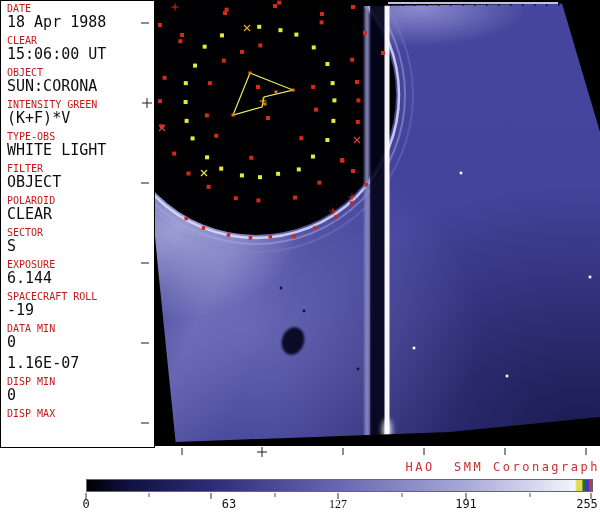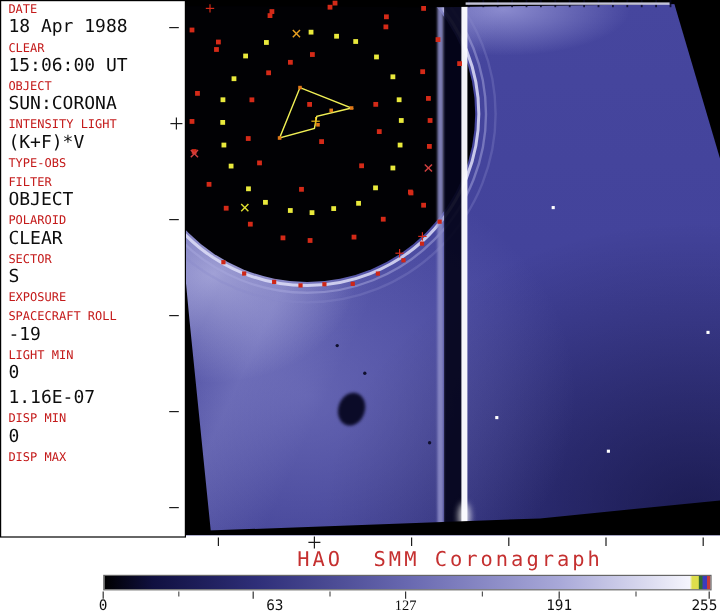--- a/index.html
+++ b/index.html
@@ -24,22 +24,22 @@
       linear-gradient(115deg, rgba(188,188,238,0.30) 6%, rgba(188,188,238,0) 22%, rgba(188,188,238,0.20) 30%, rgba(188,188,238,0) 42%),
       radial-gradient(ellipse 430px 340px at 430px 430px, rgba(2,2,30,0.55), rgba(2,2,30,0) 72%),
       linear-gradient(180deg, #46469e 0%, #42429a 60%, #3a3a90 100%);
   }
   .image-panel svg{position:absolute;left:0;top:0;}
 
   
   #ticks{position:absolute;left:0;top:0;z-index:3;pointer-events:none;}
 
   
-  .title{position:absolute;left:150px;top:458px;width:450px;text-align:center;z-index:2;
-         font-size:17px;line-height:19px;letter-spacing:2.5px;color:#c53030;white-space:pre;}
+  .title{position:absolute;left:150px;top:458px;width:450px;text-align:right;z-index:2;
+         font-size:12px;line-height:19px;letter-spacing:2.5px;color:#c53030;white-space:pre;}
   .colorbar{position:absolute;left:86px;top:479px;width:505px;height:11px;border:1px solid #666;z-index:2;}
   .cb-label{position:absolute;top:497px;transform:translateX(-50%);font-size:12px;color:#111;z-index:2;white-space:pre;}
 </style>
 </head>
 <body>
 
 <div class="app">
 
   <div class="sidebar">
     <div class="field">
@@ -48,47 +48,49 @@
       </div>
     <div class="field">
         <div class="flabel">CLEAR</div>
         <div class="fvalue">15:06:00 UT</div>
       </div>
     <div class="field">
         <div class="flabel">OBJECT</div>
         <div class="fvalue">SUN:CORONA</div>
       </div>
     <div class="field">
-        <div class="flabel">INTENSITY LIGHT</div>
+        <div class="flabel">INTENSITY GREEN</div>
         <div class="fvalue">(K+F)*V</div>
       </div>
     <div class="field">
         <div class="flabel">TYPE-OBS</div>
+        <div class="fvalue">WHITE LIGHT</div>
       </div>
     <div class="field">
         <div class="flabel">FILTER</div>
         <div class="fvalue">OBJECT</div>
       </div>
     <div class="field">
         <div class="flabel">POLAROID</div>
         <div class="fvalue">CLEAR</div>
       </div>
     <div class="field">
         <div class="flabel">SECTOR</div>
         <div class="fvalue">S</div>
       </div>
     <div class="field">
         <div class="flabel">EXPOSURE</div>
+        <div class="fvalue">6.144</div>
       </div>
     <div class="field">
         <div class="flabel">SPACECRAFT ROLL</div>
         <div class="fvalue">-19</div>
       </div>
     <div class="field">
-        <div class="flabel">LIGHT MIN</div>
+        <div class="flabel">DATA MIN</div>
         <div class="fvalue">0</div>
       </div>
     <div class="field">
         <div class="fvalue">1.16E-07</div>
       </div>
     <div class="field">
         <div class="flabel">DISP MIN</div>
         <div class="fvalue">0</div>
       </div>
     <div class="field">

